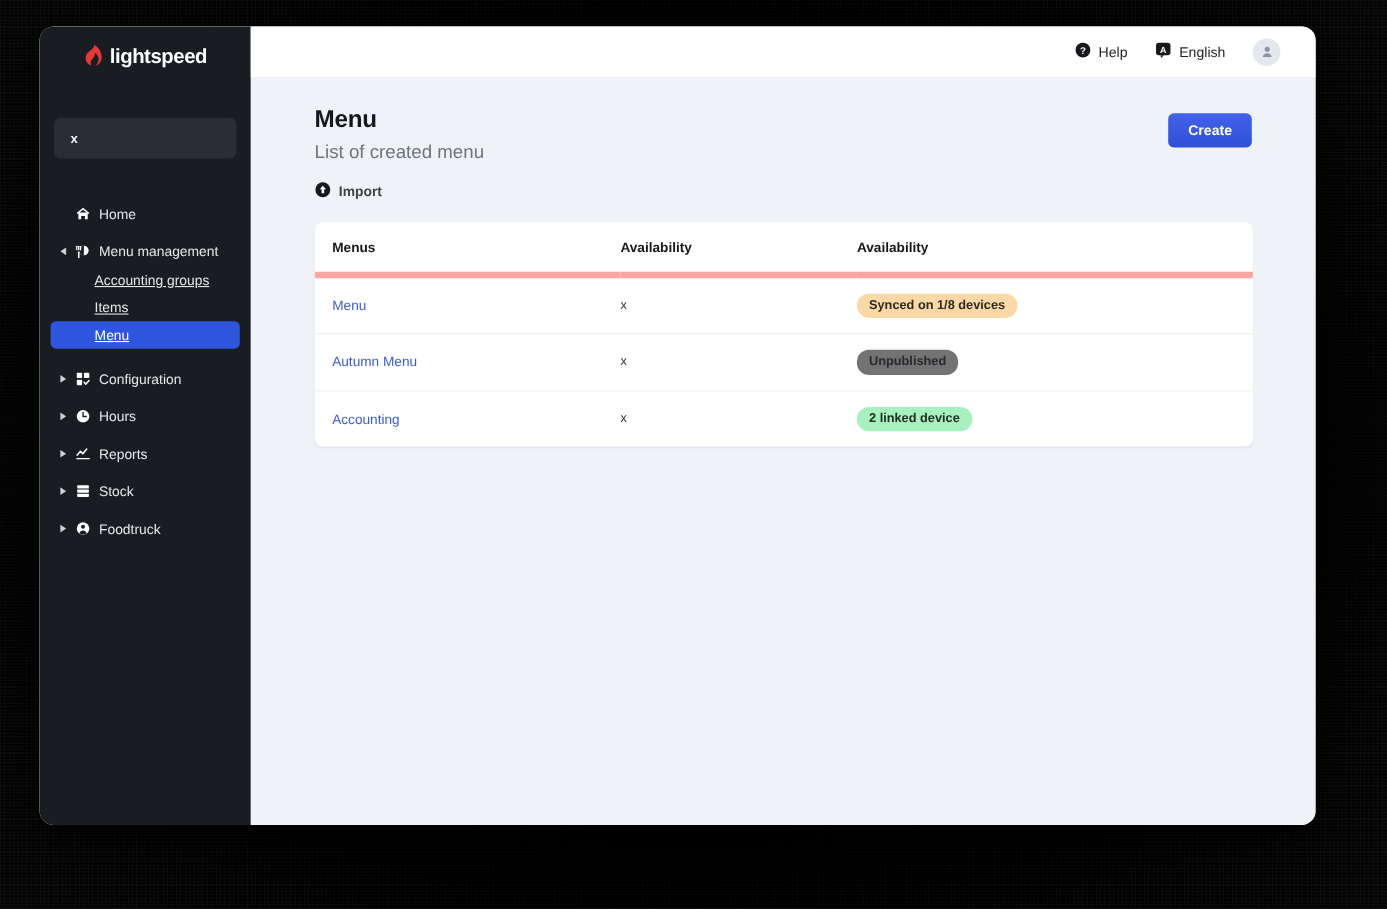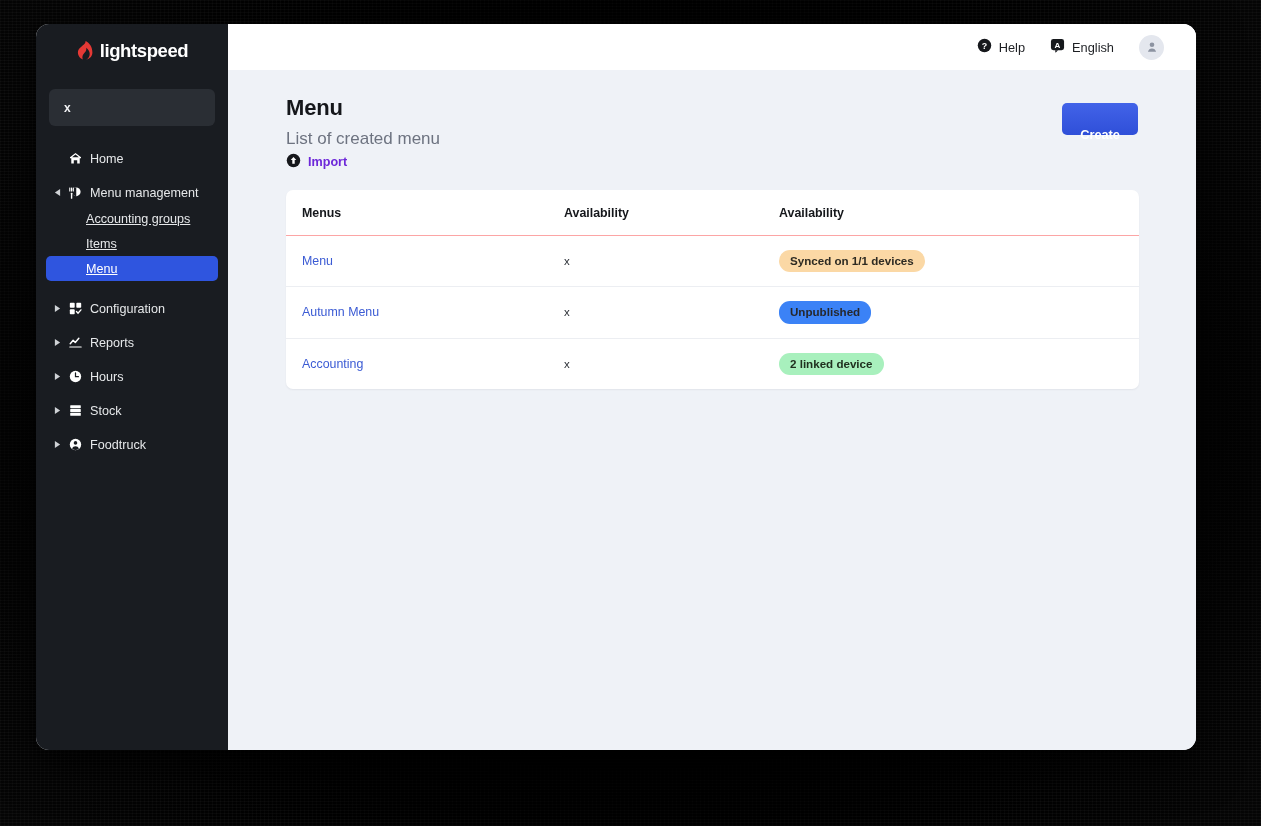--- a/index.html
+++ b/index.html
@@ -49,20 +49,21 @@
 
   
   #sidebar {
     width: 192px;
     flex: 0 0 192px;
     background: #191c21;
     color: #e9eaec;
     display: flex;
     flex-direction: column;
     padding-top: 0;
+    gap: 18px;
   }
   .logo-row {
     height: 47px;
     display: flex;
     align-items: center;
     justify-content: center;
     gap: 7px;
     padding-top: 3px;
   }
   .logo-flame { width: 17px; height: 20px; display: block; }
@@ -189,33 +190,33 @@
   }
   .page-sub {
     font-size: 17px;
     color: #6d7380;
     margin-top: 8px;
   }
   .import-row {
     display: flex;
     align-items: center;
     gap: 7px;
-    margin-top: 4px;
+    margin-top: 16px;
     font-size: 12.6px;
     font-weight: 700;
-    color: #6d28d9;
+    color: #404040;
   }
   .btn-create {
     background: linear-gradient(180deg, #4263e8 0%, #2f4fd8 100%);
     color: #fff;
     border: none;
     border-radius: 5px;
     font-size: 12.8px;
     font-weight: 700;
-    padding: 16px 18px;
+    padding: 0 18px;
     height: 31px;
     line-height: 31px;
     font-family: inherit;
     margin-top: 8px;
     cursor: pointer;
   }
 
   
   .table-card {
     margin-top: 19px;
@@ -225,21 +226,21 @@
     width: 853px;
     box-shadow: 0 1px 2px rgba(20,25,40,.06);
   }
   table { border-collapse: collapse; width: 100%; table-layout: fixed; }
   thead th {
     text-align: left;
     font-size: 12.4px;
     font-weight: 700;
     color: #15171b;
     padding: 16px 0 15px 0;
-    border-bottom: 1px solid #fca5a5;
+    border-bottom: 6px solid #fca5a5;
   }
   tbody td {
     font-size: 12.4px;
     padding: 14px 0 14px 0;
     border-bottom: 1px solid #eceef2;
     color: #22252b;
     vertical-align: middle;
   }
   tbody tr:last-child td { border-bottom: none; }
   th.c1, td.c1 { width: 262px; padding-left: 16px; }
@@ -249,21 +250,21 @@
   .avail-x { color: #2b2f36; font-size: 11.5px; }
   .badge {
     display: inline-block;
     border-radius: 11px;
     padding: 4px 11px 5px 11px;
     font-size: 11.6px;
     font-weight: 700;
     line-height: 1.15;
   }
   .badge.orange { background: #fbd8a5; color: #2d2a22; }
-  .badge.gray   { background: #3b82f6; color: #26282d; }
+  .badge.gray   { background: #737373; color: #26282d; }
   .badge.green  { background: #a8f0bd; color: #20301f; }
 </style>
 </head>
 <body>
 
 <div id="backdrop">
   <div id="noise"></div>
 </div>
 
 <div id="window">
@@ -343,41 +344,41 @@
         <span class="nav-label">Configuration</span>
       </div>
 
       <div class="nav-item spaced">
         <span class="caret">
           <svg width="7" height="7" viewBox="0 0 8 8" fill="#cfd2d6">
               <path d="M1 0v8l6-4z"></path>
             </svg>
         </span>
         <span class="nav-icon">
-          <svg width="13" height="13" viewBox="0 0 16 16" fill="none">
-            <path d="M1.5 9.5l3.6-4.2 2.6 2.6 4.4-5.2" stroke="#fff" stroke-width="1.8" stroke-linecap="round" stroke-linejoin="round"></path>
-            <path d="M1 13.5h14" stroke="#fff" stroke-width="1.4" stroke-linecap="round"></path>
-          </svg>
-        </span>
-        <span class="nav-label">Reports</span>
+          <svg width="13" height="13" viewBox="0 0 16 16">
+            <circle cx="8" cy="8" r="7" fill="#fff"></circle>
+            <path d="M8 3.6v4.6h3.6" stroke="#191c21" stroke-width="1.5" fill="none" stroke-linecap="round"></path>
+          </svg>
+        </span>
+        <span class="nav-label">Hours</span>
       </div>
 
       <div class="nav-item spaced">
         <span class="caret">
           <svg width="7" height="7" viewBox="0 0 8 8" fill="#cfd2d6">
               <path d="M1 0v8l6-4z"></path>
             </svg>
         </span>
         <span class="nav-icon">
-          <svg width="13" height="13" viewBox="0 0 16 16">
-            <circle cx="8" cy="8" r="7" fill="#fff"></circle>
-            <path d="M8 3.6v4.6h3.6" stroke="#191c21" stroke-width="1.5" fill="none" stroke-linecap="round"></path>
-          </svg>
-        </span>
-        <span class="nav-label">Hours</span>
+          <svg width="13" height="13" viewBox="0 0 16 16" fill="none">
+            <path d="M1.5 9.5l3.6-4.2 2.6 2.6 4.4-5.2" stroke="#fff" stroke-width="1.8" stroke-linecap="round" stroke-linejoin="round"></path>
+            <path d="M1 13.5h14" stroke="#fff" stroke-width="1.4" stroke-linecap="round"></path>
+          </svg>
+        </span>
+        <span class="nav-label">Reports</span>
       </div>
 
 
       <div class="nav-item spaced">
         <span class="caret">
           <svg width="7" height="7" viewBox="0 0 8 8" fill="#cfd2d6">
               <path d="M1 0v8l6-4z"></path>
             </svg>
         </span>
         <span class="nav-icon">
@@ -469,21 +470,21 @@
               <th class="c3">Availability</th>
             </tr>
           </thead>
           <tbody>
             <tr>
               <td class="c1">
                 <a class="menu-link">Menu</a>
               </td>
               <td class="c2 avail-x">x</td>
               <td class="c3">
-                <span class="badge orange">Synced on 1/1 devices</span>
+                <span class="badge orange">Synced on 1/8 devices</span>
               </td>
             </tr>
             <tr>
               <td class="c1">
                 <a class="menu-link">Autumn Menu</a>
               </td>
               <td class="c2 avail-x">x</td>
               <td class="c3">
                 <span class="badge gray">Unpublished</span>
               </td>

